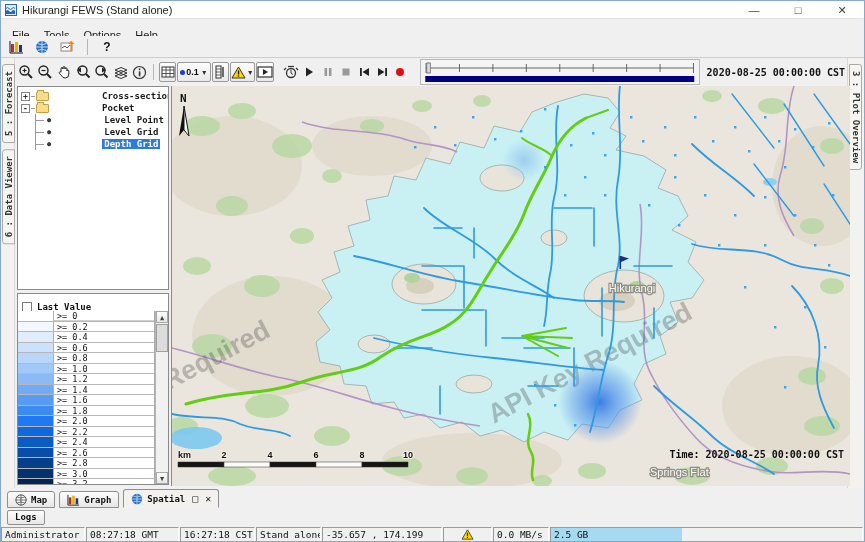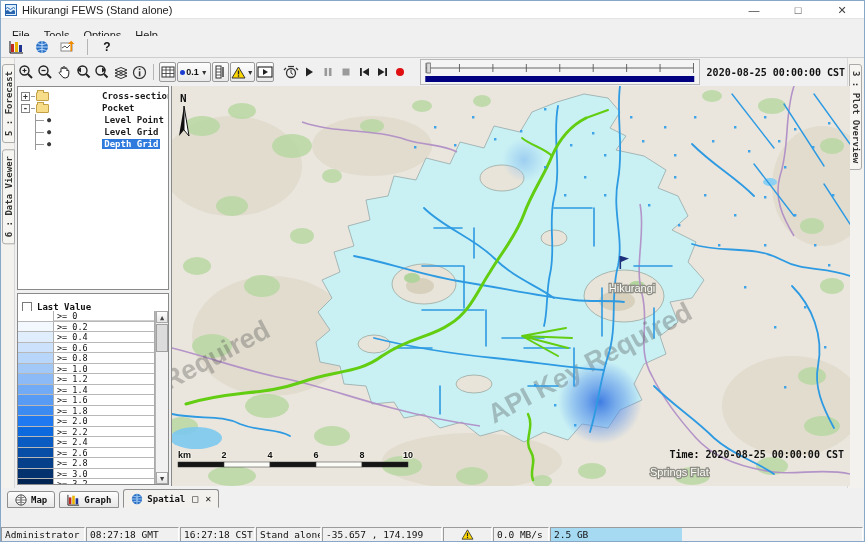--- a/index.html
+++ b/index.html
@@ -587,20 +587,23 @@
       <svg width="12" height="12" viewBox="0 0 14 14">
           <circle cx="7" cy="7" r="6" fill="#2a6fc4"></circle>
           <path d="M1,7 H13 M7,1 V13 M2.5,3.5 Q7,6 11.5,3.5 M2.5,10.5 Q7,8 11.5,10.5" stroke="#bfe0ff" stroke-width="0.9" fill="none"></path>
         </svg>
       <span>Spatial</span>
       <span class="tabwin">□</span>
       <span class="tabwin">✕</span>
     </span>
   </div>
 
+  <div class="logsrow">
+    <span class="logs-btn">Logs</span>
+  </div>
 
   <div class="statusbar">
     <span class="scell" style="width:84px">Administrator</span>
     <span class="scell" style="width:93px">08:27:18 GMT</span>
     <span class="scell" style="width:75px">16:27:18 CST</span>
     <span class="scell" style="width:65px">Stand alone</span>
     <span class="scell" style="width:120px">-35.657 , 174.199</span>
     <span class="scell warn-cell" style="width:49px">
       <svg width="13" height="11" viewBox="0 0 15 13">
           <path d="M7.5,1 L14,12 H1 Z" fill="#ffd800" stroke="#333" stroke-width="1"></path>

